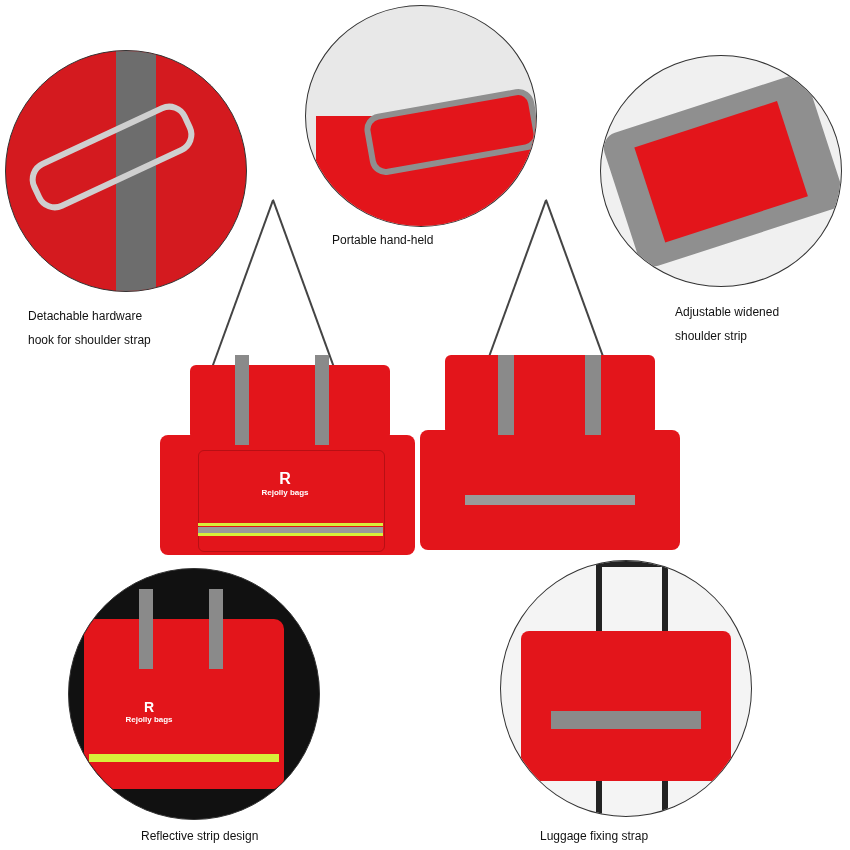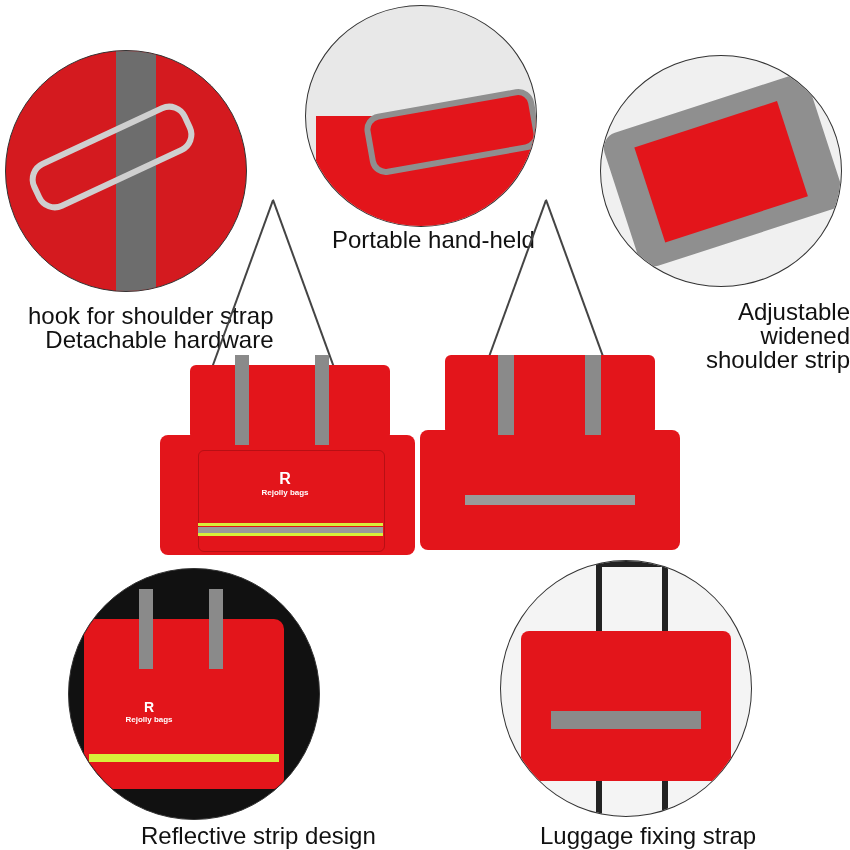--- a/index.html
+++ b/index.html
@@ -1,36 +1,36 @@
 <!DOCTYPE html>
 <html><head>
 <meta charset="utf-8">
 <style>
   html,body{margin:0;padding:0;background:#fff;}
   body{width:850px;height:850px;position:relative;overflow:hidden;font-family:"Liberation Sans",sans-serif;}
   .circle{position:absolute;border-radius:50%;border:1.5px solid #333;overflow:hidden;background:#f2f2f2;}
-  .label{position:absolute;font-size:24px;color:#111;line-height:24px;text-align:right;}
+  .label{position:absolute;font-size:12px;color:#111;line-height:24px;}
   .bag{position:absolute;}
   .red{background:#e3151b;}
   .strap{position:absolute;width:2px;background:#444;transform-origin:top left;}
   .grey{background:#8a8a8a;}
   .stripe{position:absolute;height:6px;background:#9a9a9a;}
   .yellow{position:absolute;height:3px;background:#d8ef3a;}
   .logo{position:absolute;color:#fff;font-weight:bold;text-align:center;}
 </style>
 </head>
 <body>
 
 <div class="circle" style="left:5px;top:50px;width:240px;height:240px;background:#d41a1f;">
   <div style="position:absolute;left:110px;top:0;width:40px;height:240px;background:#6d6d6d;"></div>
   <div style="position:absolute;left:20px;top:80px;width:160px;height:40px;border:6px solid #cfcfcf;border-radius:20px;transform:rotate(-25deg);"></div>
 </div>
 <div class="label" style="left:28px;top:304px;">
+  <div>Detachable hardware</div>
   <div>hook for shoulder strap</div>
-  <div>Detachable hardware</div>
 </div>
 
 <div class="circle" style="left:305px;top:5px;width:230px;height:220px;background:#e8e8e8;">
   <div style="position:absolute;left:10px;top:110px;width:220px;height:110px;background:#e3151b;"></div>
   <div style="position:absolute;left:60px;top:95px;width:160px;height:50px;background:#e3151b;border:6px solid #8f8f8f;border-radius:16px;transform:rotate(-10deg);"></div>
 </div>
 <div class="label" style="left:332px;top:228px;">
   <div>Portable hand-held</div>
 </div>
 

